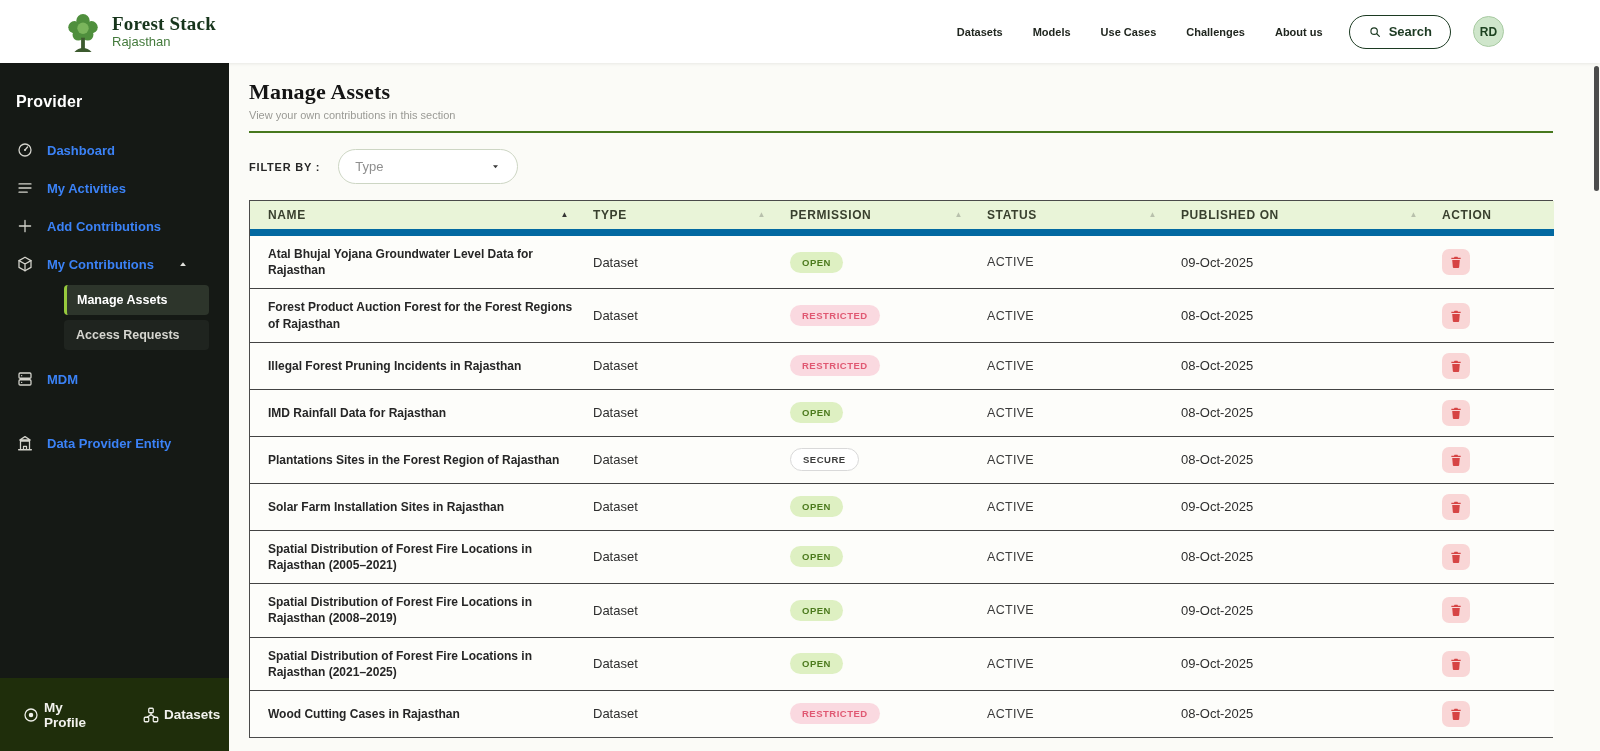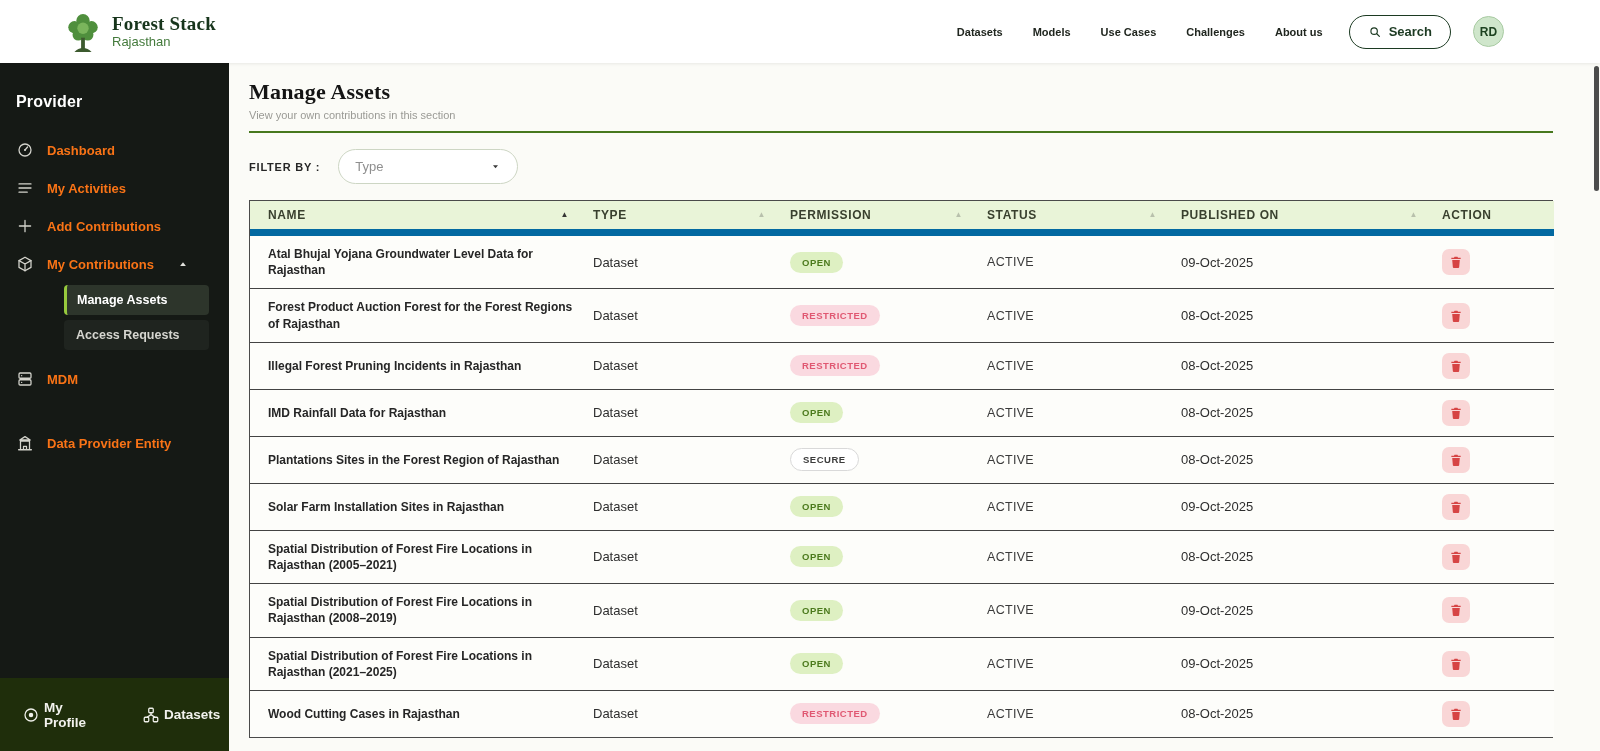--- a/index.html
+++ b/index.html
@@ -31,21 +31,21 @@
               background:#fff; display:inline-flex; align-items:center; gap:7px; font-size:13px; font-weight:700;
               color:#1c3a22; cursor:pointer; font-family:inherit;}
   .search-btn svg{width:14px; height:14px;}
   .avatar{margin-left:22px; width:31px; height:31px; border-radius:50%; background:#cfe6cb; border:1px solid #a9cba3;
           display:inline-flex; align-items:center; justify-content:center; font-size:12px; font-weight:700; color:#1d4220; cursor:pointer;}
 
   
   aside{background:var(--sidebar-bg); color:#e7e7e2; display:flex; flex-direction:column; overflow:hidden;}
   .provider{font-size:16px; font-weight:700; color:#ffffff; padding:30px 16px 20px; letter-spacing:.2px;}
   .side-item{display:flex; align-items:center; gap:13px; padding:10px 16px; font-size:13px; font-weight:700;
-             color:#f97316; cursor:pointer; white-space:nowrap;}
+             color:#3b82f6; cursor:pointer; white-space:nowrap;}
   .side-item.gap-top{margin-top:26px;}
   .side-icon{width:18px; height:18px; display:inline-flex; color:#d3d3cc; flex:none;}
   .side-icon svg{width:18px; height:18px;}
   .side-chevron{margin-left:auto; margin-right:24px; width:12px; height:12px; display:inline-flex; color:#e3e3de;}
   .side-chevron svg{width:12px; height:12px;}
   .side-sub{display:flex; flex-direction:column; gap:5px; padding:2px 20px 10px 64px;}
   .sub-pill{padding:8px 12px; border-radius:4px; background:#1f241f; font-size:12.5px; font-weight:700; color:#d6d6d0; cursor:pointer;}
   .sub-pill.active{background:#2d352b; color:#fff; border-left:3px solid var(--accent-green); padding-left:10px;}
   .side-footer{margin-top:auto; background:var(--sidebar-footer-bg); display:flex; gap:56px; padding:14px 22px; min-height:73px; align-items:center;}
   .footer-item{display:flex; flex-direction:row; align-items:center; gap:4px; font-size:13.5px; font-weight:700; color:#f2f2ee; cursor:pointer;}

